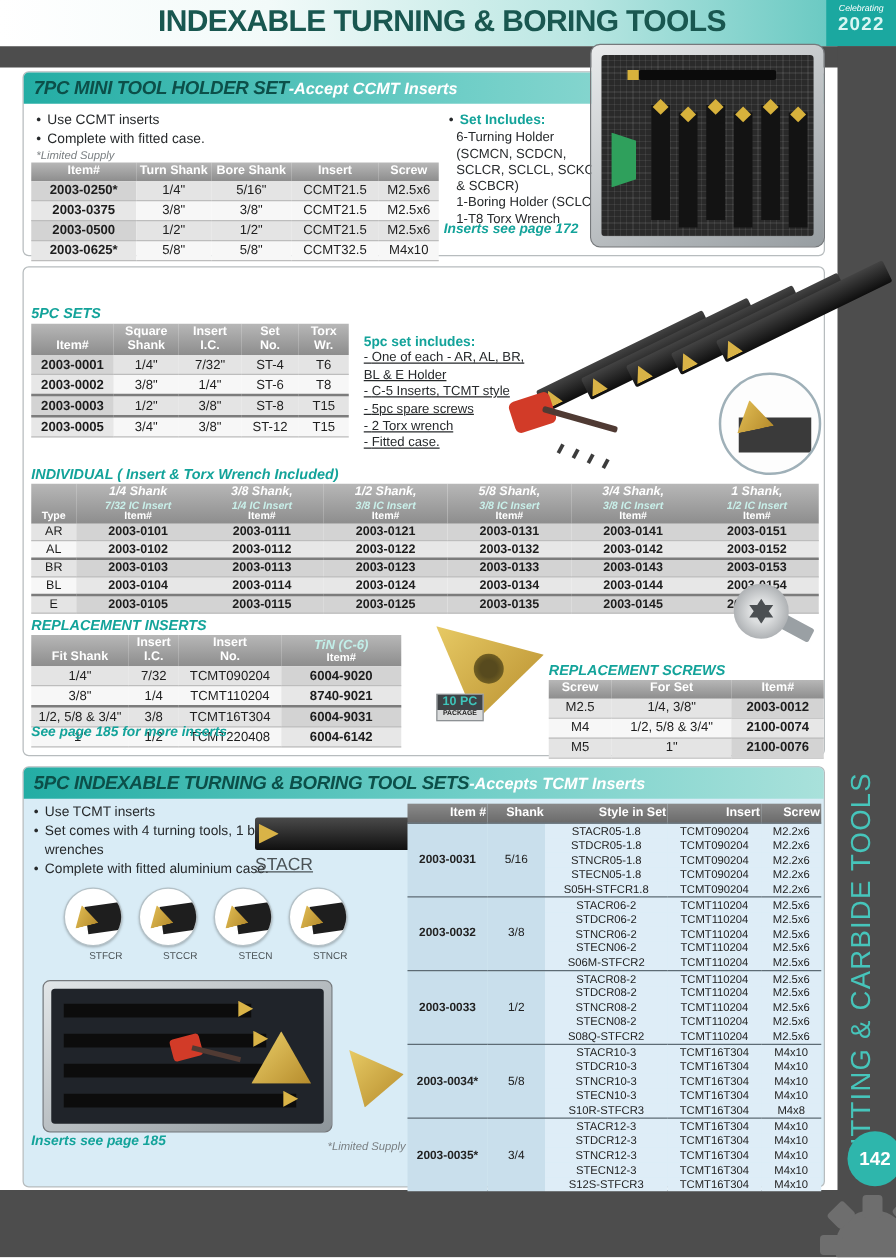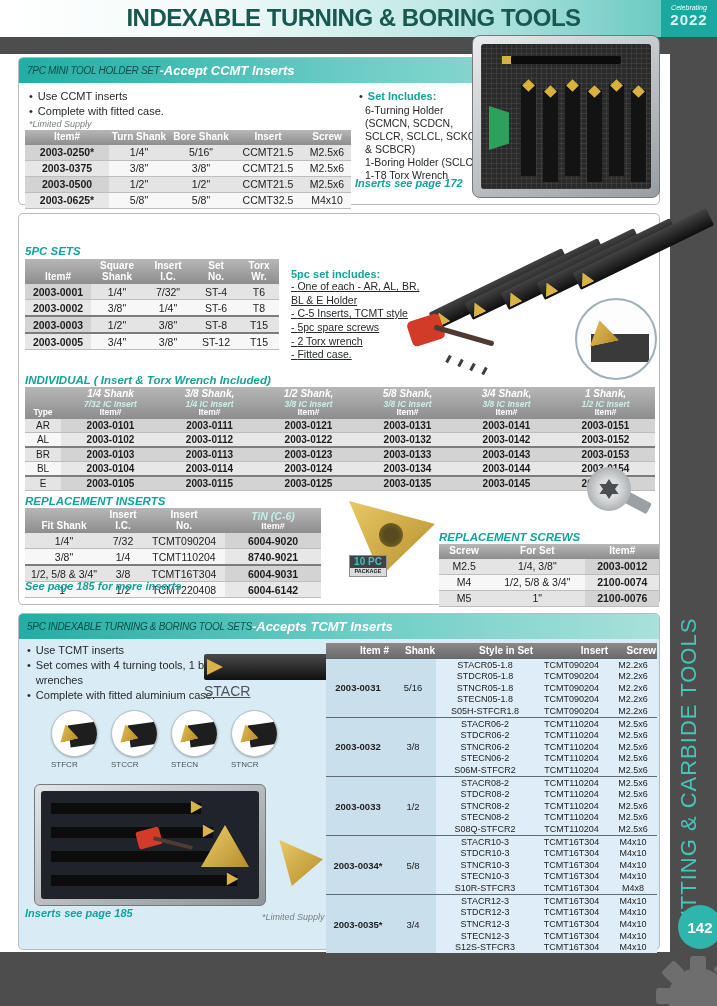--- a/index.html
+++ b/index.html
@@ -28,21 +28,21 @@
     background:#2eb6ac;color:#fff;font-weight:bold;font-size:15px;z-index:3;
     display:flex;align-items:center;justify-content:center;}
 
   
   .panel{position:absolute;background:#fff;border:1px solid #b7bcbe;border-radius:5px;box-sizing:border-box;}
   #panel1{left:18px;top:57px;width:642px;height:148px;}
   #panel2{left:18px;top:213px;width:642px;height:392px;}
   #panel3{left:18px;top:613px;width:642px;height:337px;background:#d9ecf6;}
   .sec-bar{height:25px;background:linear-gradient(90deg,#23ada4 0%,#6fcec7 55%,#a9e1db 100%);
     border-radius:4px 4px 0 0;display:flex;align-items:center;padding-left:8px;}
-  .sec-title{color:#0c4f49;font-weight:normal;font-style:italic;font-size:10px;letter-spacing:-0.3px;white-space:nowrap;}
+  .sec-title{color:#0c4f49;font-weight:bold;font-style:italic;font-size:15px;letter-spacing:-0.3px;white-space:nowrap;}
   .sec-suffix{color:#fff;font-weight:bold;font-style:italic;font-size:13px;white-space:nowrap;}
 
   .abs{position:absolute;}
   .teal-label{color:#13a39a;font-weight:bold;font-style:italic;font-size:11.5px;white-space:nowrap;}
   .note{color:#13a39a;font-weight:bold;font-style:italic;font-size:11px;white-space:nowrap;}
   .limited{color:#7a7f82;font-style:italic;font-size:9px;white-space:nowrap;}
   .b-row{display:flex;gap:5px;font-size:11px;color:#26292b;line-height:1.35;}
   .b-row .dot{font-size:11px;}
   .inc-title{color:#13a39a;font-weight:bold;font-size:11px;}
   .inc-item{font-size:10.5px;color:#26292b;line-height:1.25;padding-left:6px;}
@@ -123,21 +123,21 @@
     text-align:center;line-height:1;}
   .badge-10 .r1{background:#3f4346;color:#3ec4ba;font-weight:bold;font-size:10px;padding:1px 0;}
   .badge-10 .r2{font-size:5.5px;color:#222;font-weight:bold;padding:1px 0;}
 
   .stacr{position:absolute;left:185px;top:40px;width:185px;height:26px;border-radius:2px;
     background:linear-gradient(#4a4a4a,#101010);}
   .stacr::before{content:"";position:absolute;left:3px;top:5px;width:16px;height:16px;background:#d9b347;
     clip-path:polygon(0 0,100% 50%,0 100%);}
   .stacr-label{position:absolute;left:185px;top:69px;width:185px;text-align:left;font-size:14px;color:#4b5357;text-decoration:underline;}
   .circles{position:absolute;left:32px;top:96px;display:flex;gap:13px;}
-  .circle-item{display:flex;flex-direction:column;align-items:flex-start;gap:3px;}
+  .circle-item{display:flex;flex-direction:column;align-items:flex-end;gap:3px;}
   .circle{width:45px;height:45px;border-radius:50%;background:#fff;border:1px solid #b4c1c7;
     position:relative;overflow:hidden;box-shadow:0 1px 2px rgba(0,0,0,.25);}
   .circle .cbar{position:absolute;right:-8px;top:12px;width:36px;height:22px;background:#1e1e1e;transform:rotate(-8deg);}
   .circle .ctri{position:absolute;left:6px;top:13px;width:19px;height:17px;background:linear-gradient(135deg,#e8c45a,#b68c2c);
     clip-path:polygon(50% 0,100% 100%,0 100%);transform:rotate(-14deg);}
   .circle-label{font-size:8px;color:#4b5357;}
 
   .case3{position:absolute;left:15px;top:170px;width:232px;height:122px;
     background:linear-gradient(150deg,#e2e6e8,#8d959a);border:1px solid #76797c;border-radius:6px;
     padding:6px;box-sizing:border-box;}

